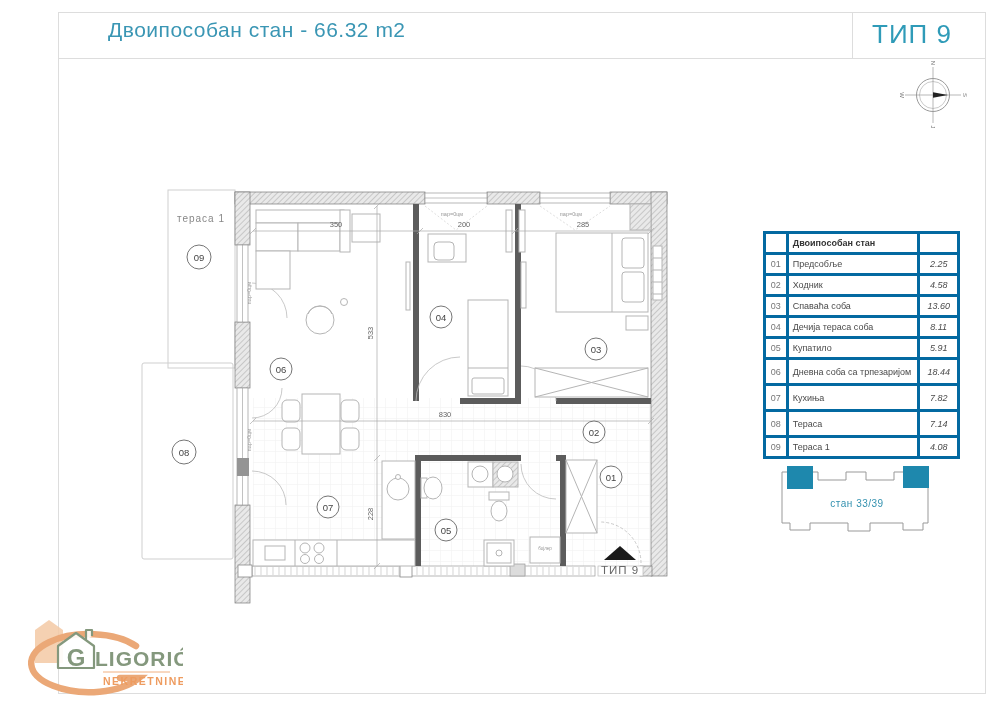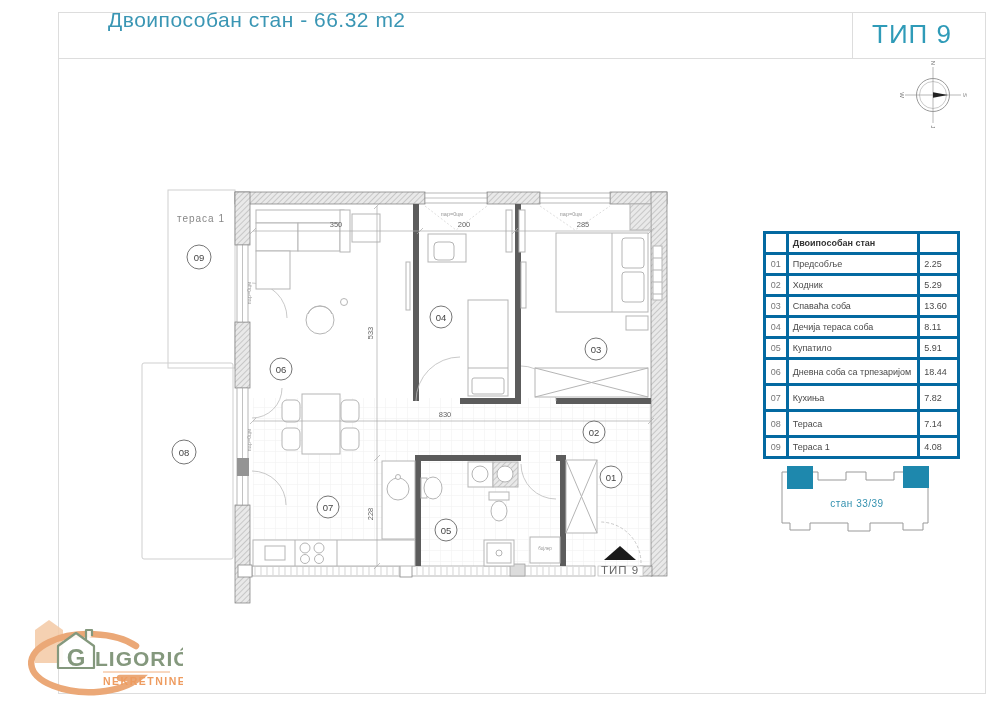--- a/index.html
+++ b/index.html
@@ -1,35 +1,35 @@
 <!DOCTYPE html>
 <html><head>
 <meta charset="utf-8">
 <style>
   html,body{margin:0;padding:0;background:#fff;}
   .page{position:relative;width:1000px;height:706px;background:#fff;overflow:hidden;
         font-family:"Liberation Sans",sans-serif;}
   .frame{position:absolute;left:58px;top:12px;width:926px;height:680px;border:1px solid #ddd;}
   .hdr-line{position:absolute;left:58px;top:58px;width:927px;height:1px;background:#ddd;}
   .hdr-vline{position:absolute;left:852px;top:12px;width:1px;height:46px;background:#ddd;}
-  .title{position:absolute;left:108px;top:8px;font-size:21px;letter-spacing:.5px;
+  .title{position:absolute;left:108px;top:18px;font-size:21px;letter-spacing:.5px;
          color:#3a96b4;font-weight:500;}
   .tip{position:absolute;left:852px;top:19px;width:120px;text-align:center;font-size:26px;
        color:#2f9bb8;font-weight:500;letter-spacing:1px;}
   .compass{position:absolute;left:900px;top:58px;}
   .plan{position:absolute;left:100px;top:160px;}
   
   .area-table{position:absolute;left:763px;top:231px;width:197px;border-collapse:collapse;
               font-size:9px;color:#4a4a4a;}
   .area-table td{border:3px solid #0369a1;padding:1px 4px;height:16px;vertical-align:middle;}
   .area-table tr:nth-child(7) td,.area-table tr:nth-child(8) td,
   .area-table tr:nth-child(9) td{height:21px;}
   .area-table .c-num{width:17px;text-align:center;color:#777;padding:1px 2px;}
   .area-table .c-name{width:134px;text-align:left;}
-  .area-table .c-area{width:30px;}
+  .area-table .c-area{width:30px;text-align:center;font-style:italic;}
   .area-table .hdr .c-name{font-weight:bold;color:#333;}
   .bld{position:absolute;left:765px;top:450px;}
   .logo{position:absolute;left:8px;top:616px;}
   svg text{font-family:"Liberation Sans",sans-serif;}
 </style>
 </head>
 <body>
 
 <div class="page">
   <div class="frame"></div>
@@ -288,21 +288,21 @@
       <td class="c-area"></td>
     </tr>
     <tr>
           <td class="c-num">01</td>
           <td class="c-name">Предсобље</td>
           <td class="c-area">2.25</td>
         </tr>
     <tr>
           <td class="c-num">02</td>
           <td class="c-name">Ходник</td>
-          <td class="c-area">5.29</td>
+          <td class="c-area">4.58</td>
         </tr>
     <tr>
           <td class="c-num">03</td>
           <td class="c-name">Спаваћа соба</td>
           <td class="c-area">13.60</td>
         </tr>
     <tr>
           <td class="c-num">04</td>
           <td class="c-name">Дечија тераса соба</td>
           <td class="c-area">8.11</td>

